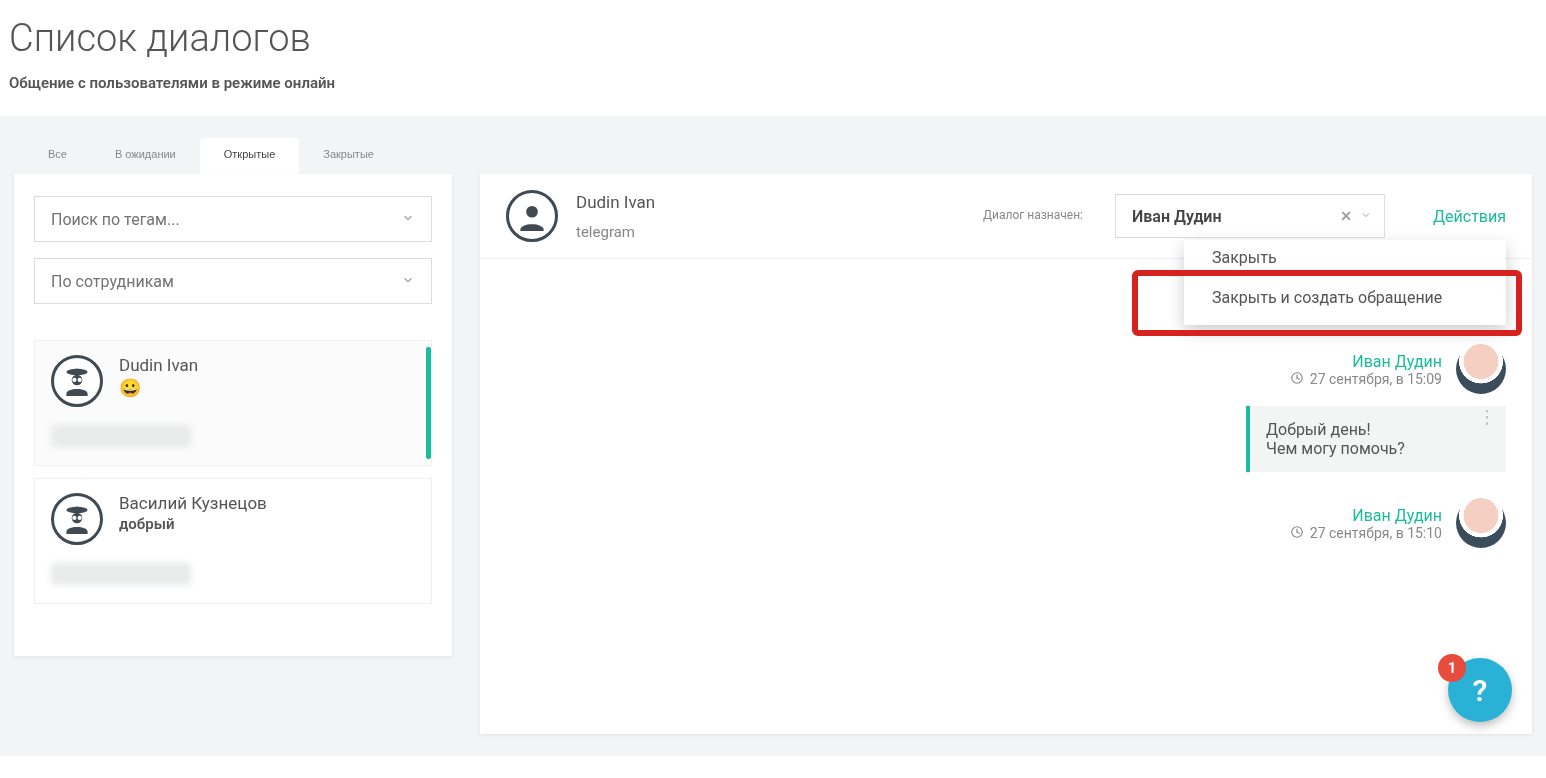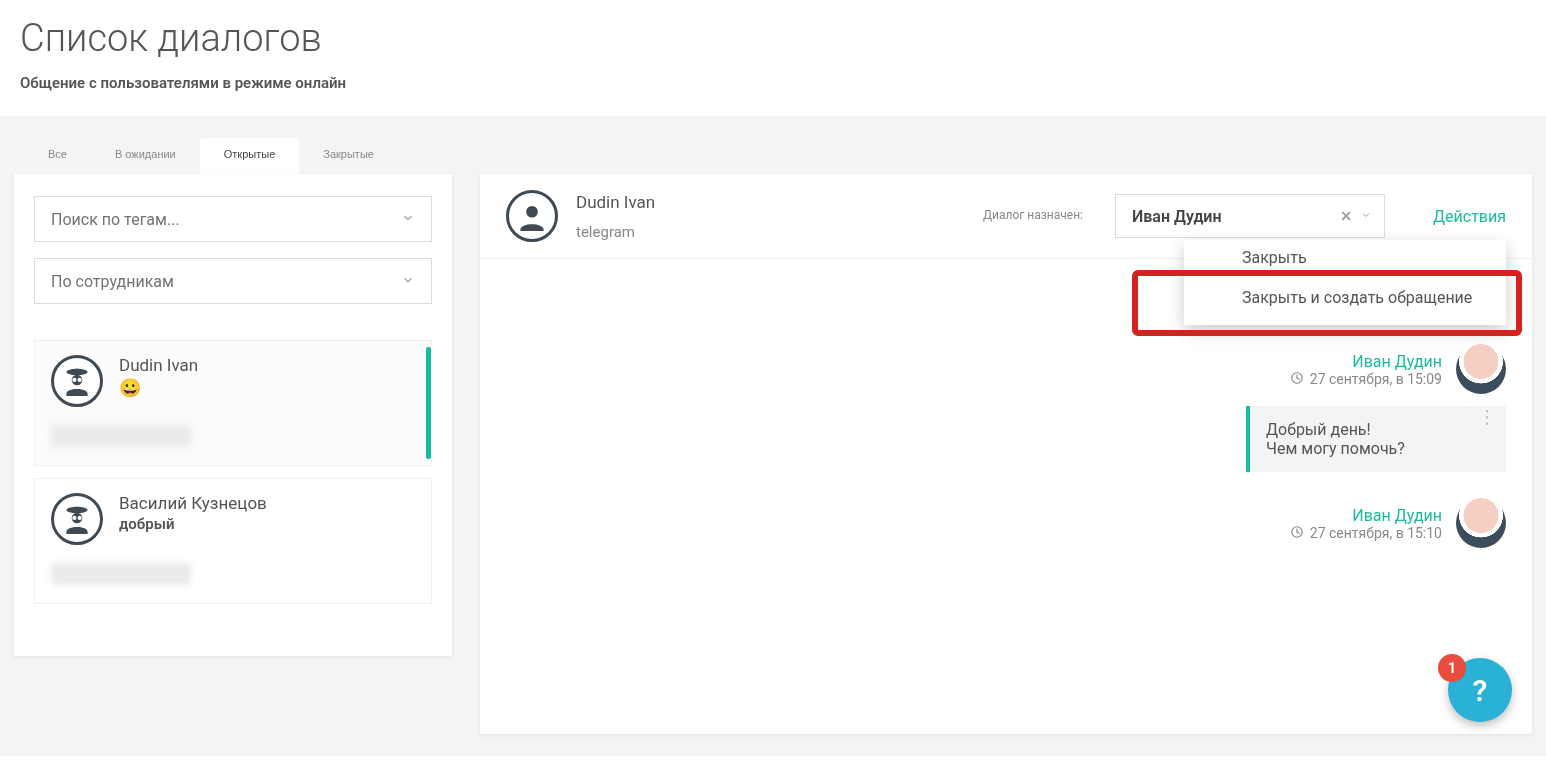--- a/index.html
+++ b/index.html
@@ -6,21 +6,21 @@
   body {
     font-family: -apple-system, "Segoe UI", Roboto, Arial, sans-serif;
     background: #fff;
     color: #555;
     width: 1546px;
     height: 778px;
     overflow: hidden;
     position: relative;
   }
   
-  .page-header { padding: 16px 20px 24px; }
+  .page-header { padding: 16px 9px 24px; }
   .page-title { font-size: 38px; font-weight: 300; color: #555; }
   .page-subtitle { font-size: 15px; font-weight: 600; color: #555; margin-top: 14px; }
 
   
   .workarea {
     background: #f3f4f5;
     padding: 0 14px 40px 14px;
     height: 640px;
     position: relative;
   }
@@ -149,21 +149,20 @@
     background: #fff;
     box-shadow: 0 6px 16px rgba(0,0,0,.2);
     z-index: 30;
     padding: 4px 0;
   }
   .dropdown .item {
     padding: 14px 28px;
     font-size: 16px;
     color: #555;
     cursor: pointer;
-    margin-left: 30px;
   }
   .dropdown .item:first-child {
     border-bottom: 1px solid #eef0f1;
     height: 30px;
     padding-top: 4px;
     overflow: hidden;
   }
   .highlight-frame {
     position: absolute;
     border: 6px solid #d5221e;

